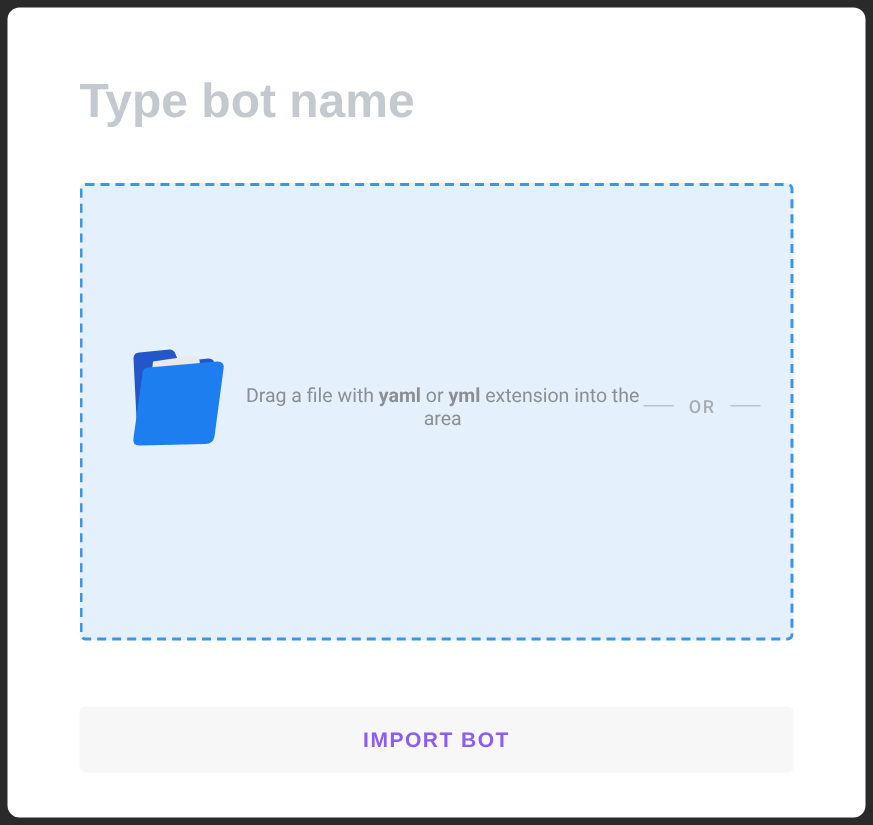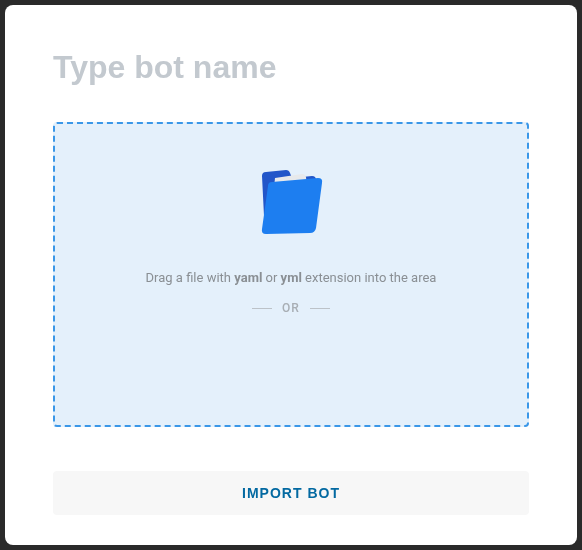--- a/index.html
+++ b/index.html
@@ -34,21 +34,21 @@
     .name-input::placeholder {
       color: #c3c9cf;
       font-weight: 600;
     }
     .dropzone {
       border: 2px dashed #3a97e8;
       background: #e4f0fb;
       border-radius: 4px;
       padding: 40px 20px 30px 20px;
       display: flex;
-      flex-direction: column;
+      flex-direction: row;
       align-items: center;
       margin-bottom: 44px;
       flex: 1;
     }
     .folder-icon { margin-bottom: 28px; }
     .drag-text {
       font-size: 13px;
       color: #8a8f94;
       text-align: center;
       margin-bottom: 16px;
@@ -77,21 +77,21 @@
       border: none;
       border-radius: 4px;
       padding: 12px 24px;
       font-size: 14px;
       font-weight: 700;
       letter-spacing: 1px;
       cursor: pointer;
     }
     .import-btn {
       background: #f7f7f7;
-      color: #0369a1;
+      color: #8b5cf6;
       border: none;
       border-radius: 4px;
       padding: 14px;
       font-size: 14px;
       font-weight: 700;
       letter-spacing: 1px;
       width: 100%;
       cursor: not-allowed;
     }
   </style>

